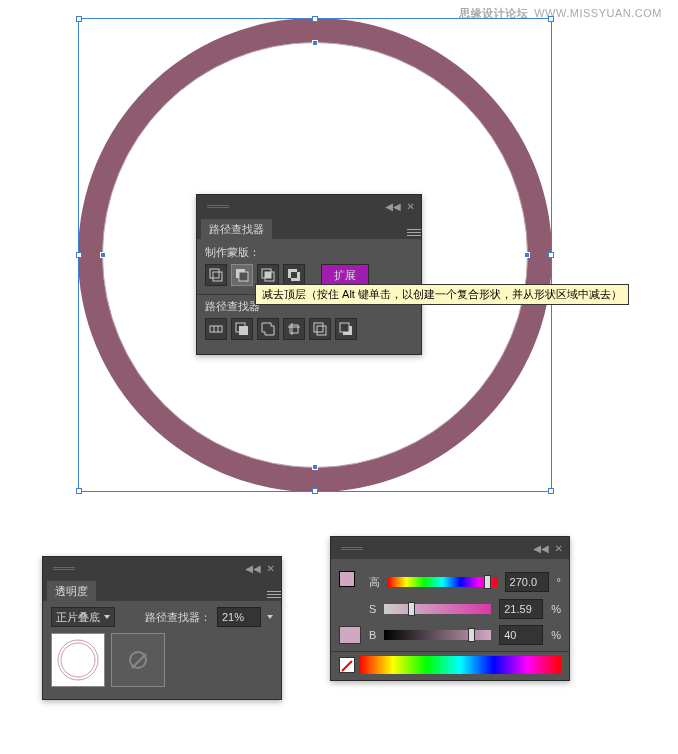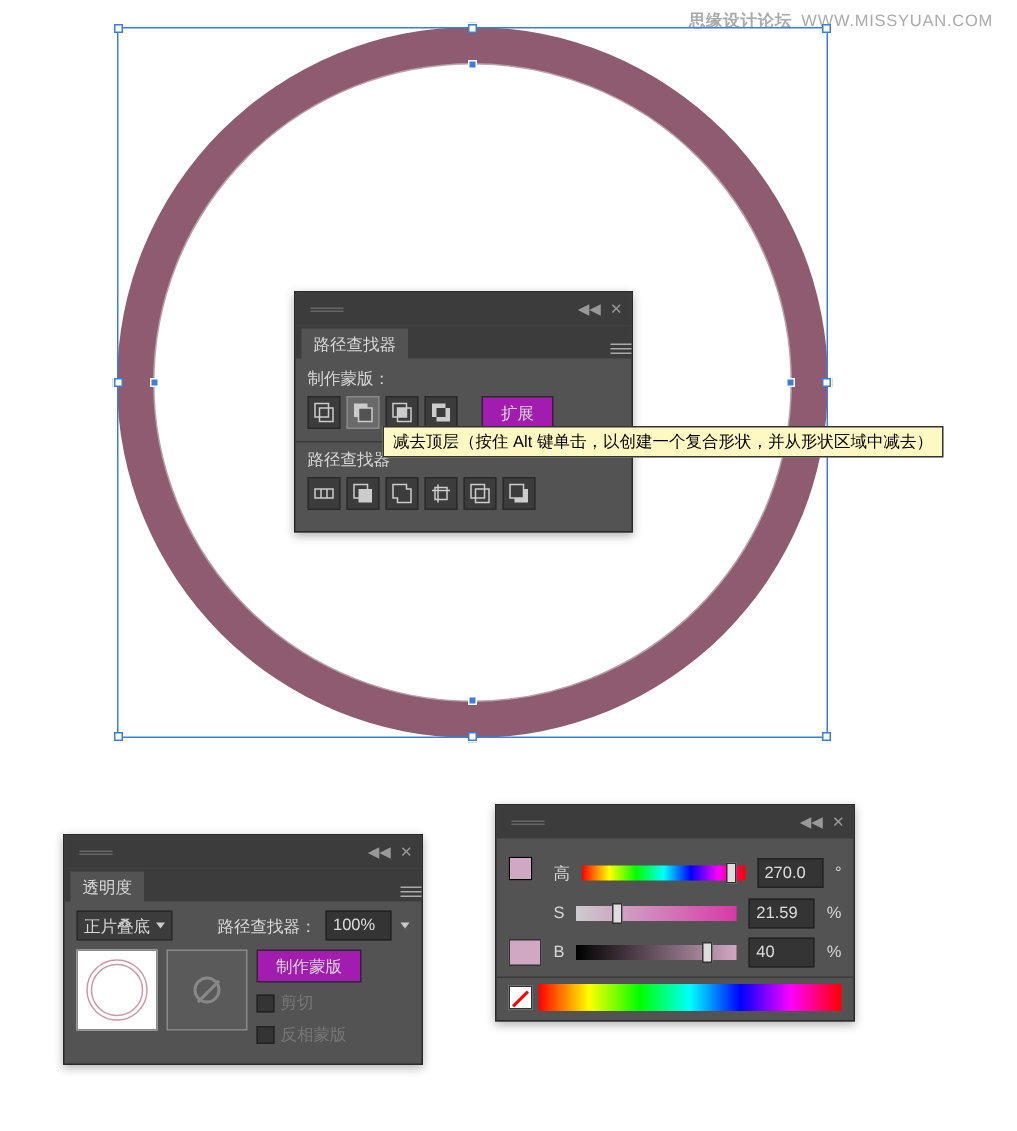--- a/index.html
+++ b/index.html
@@ -194,38 +194,33 @@
       </div>
   </div>
   <div class="panel-body">
     <div class="row">
       <div class="select">
           <span>正片叠底</span>
           <div class="caret"></div>
         </div>
       <div style="flex:1"></div>
       <span>路径查找器：</span>
-      <div class="input">100%</div>
+      <div class="input">21%</div>
       <div class="caret"></div>
     </div>
     <div class="row" style="align-items:flex-start">
       <div class="swatchbig">
         <svg width="48" height="48">
             <circle cx="24" cy="24" r="20" fill="none" stroke="#c9a" stroke-width="1"></circle>
             <circle cx="24" cy="24" r="17" fill="none" stroke="#c9a" stroke-width="1"></circle>
           </svg>
       </div>
       <div class="swatchbig" style="background:#5a5a5a">
         <div class="nocircle"></div>
       </div>
-      <div style="display:flex;flex-direction:column;gap:6px">
-        <div class="txtbtn">制作蒙版</div>
-        <label style="color:#777"><span class="cb"></span><span>剪切</span></label>
-        <label style="color:#777"><span class="cb"></span><span>反相蒙版</span></label>
-      </div>
     </div>
   </div>
 </div>
 
 <div class="panel colp" style="left:330px;top:536px;width:240px">
   <div class="panel-head">
     <div class="grip"></div>
     <span class="closex">◀◀</span>
     <span class="closex">✕</span>
   </div>

